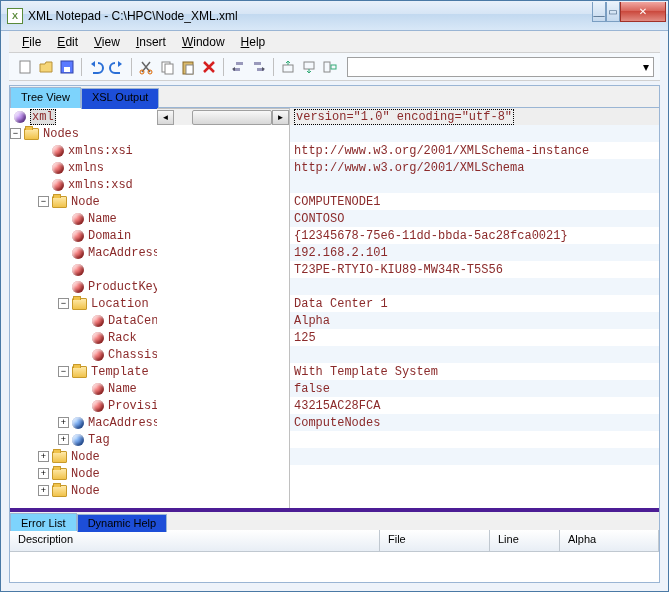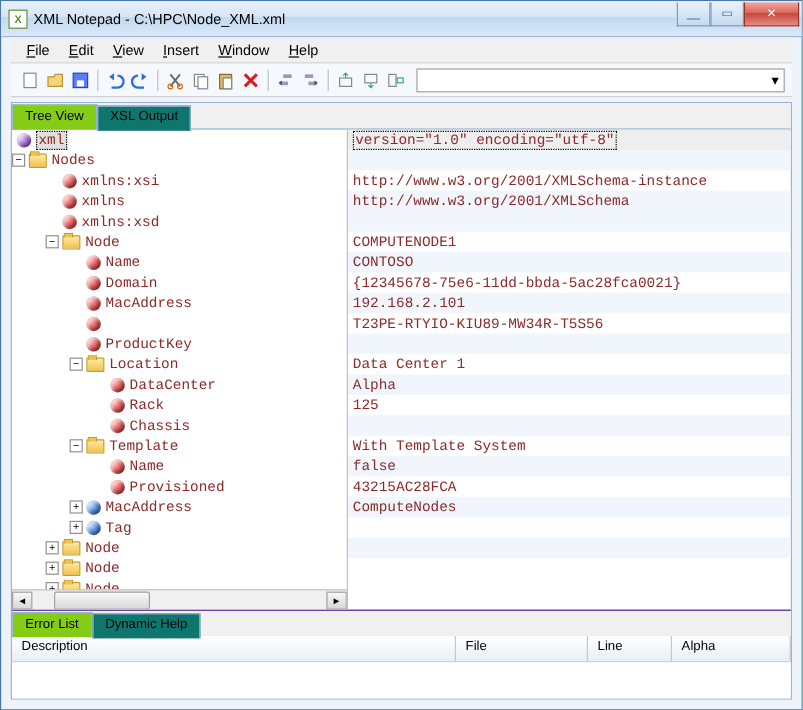--- a/index.html
+++ b/index.html
@@ -1,54 +1,54 @@
 <!DOCTYPE html>
 <html><head>
 <meta charset="utf-8">
 <style>
   * { box-sizing: border-box; margin: 0; padding: 0; }
   body { font-family: "Segoe UI", Tahoma, sans-serif; font-size: 12px; background: #fff; overflow: hidden; width: 669px; height: 592px; }
   .window { width: 669px; height: 592px; border: 1px solid #4a79a5; display: flex; flex-direction: column; background: #eef3fa; }
   .titlebar { height: 30px; background: linear-gradient(to bottom, #e8f0fa 0%, #d6e5f5 45%, #c2d9f0 46%, #d9e8f7 100%); display: flex; align-items: center; padding-left: 6px; border-bottom: 1px solid #9ab5d4; }
   .title-text { flex: 1; color: #000; font-size: 12px; }
   .win-btns { display: flex; height: 20px; margin-right: 2px; margin-top:-8px;}
-  .win-btn { width: 28px; height: 20px; border: 1px solid #7a9ec2; border-top:none; background: linear-gradient(to bottom, #e9f2fb, #c5d9ee); display:flex;align-items:center;justify-content:center;font-size:10px;color:#3b5a7a;}
+  .win-btn { width: 14px; height: 20px; border: 1px solid #7a9ec2; border-top:none; background: linear-gradient(to bottom, #e9f2fb, #c5d9ee); display:flex;align-items:center;justify-content:center;font-size:10px;color:#3b5a7a;}
   .win-btn.cl { width:46px; background: linear-gradient(to bottom, #f0a6a0, #d9685e 45%, #c94539 46%, #e28b82); color:#fff; border-color:#a03028;}
   .menubar { height: 22px; background: #f0f0f0; display: flex; align-items: center; padding: 0 6px; gap: 2px; border-bottom:1px solid #d0d0d0; margin: 0 8px; }
   .menu-item { padding: 2px 7px; cursor: default; }
   .menu-item u { text-decoration: underline; }
   .toolbar { height: 28px; background: #f5f9fd; display: flex; align-items: center; padding: 0 6px; gap: 1px; margin: 0 8px; border-bottom:1px solid #d0d0d0;}
   .tb-btn { width: 20px; height: 20px; display:flex;align-items:center;justify-content:center; }
   .tb-sep { width:1px; height:18px; background:#c0c0c0; margin:0 3px;}
   .tb-combo { flex:1; height:20px; border:1px solid #a0a0a0; background:#fff; margin-left:6px; display:flex; align-items:center; justify-content:flex-end; padding-right:4px; }
   .main { flex:1; display:flex; flex-direction:column; margin: 4px 8px 8px 8px; background:#fff; border:1px solid #9ab5d4; min-height:0;}
   .tabs-top { height:22px; display:flex; background:#f0f0f0; border-bottom:1px solid #9ab5d4;}
-  .tab { padding:3px 10px; border:1px solid #9ab5d4; border-bottom:none; background:#84cc16; margin-right:0; font-size:11px; position:relative; top:1px;}
-  .tab.inactive{ background:#0f766e; top:2px; padding-top:2px;}
+  .tab { padding:3px 10px; border:1px solid #9ab5d4; border-bottom:none; background:#7dd3fc; margin-right:0; font-size:11px; position:relative; top:1px;}
+  .tab.inactive{ background:#1d4ed8; top:2px; padding-top:2px;}
   .panes { flex:1; display:flex; min-height:0;}
-  .tree-pane { width: 280px; overflow:hidden; border-right:1px solid #c0c0c0; display:flex; flex-direction:column; position:relative;}
+  .tree-pane { width: 280px; overflow:hidden; border-right:1px solid #c0c0c0; display:flex; flex-direction:row; position:relative;}
   .value-pane { flex:1; overflow:hidden; font-family: "Courier New", monospace; font-size:12px; color:#8b2a2a;}
   .tree-body { flex:1; overflow:hidden;}
   .row { height:17px; display:flex; align-items:center; white-space:nowrap; }
   .value-pane .row { padding-left:4px; }
   .value-pane .row.alt { background:#f0f6fc; }
   .tree-pane .row { font-family:"Courier New", monospace; font-size:12px; color:#8b2a2a;}
   .exp { width:11px; height:11px; border:1px solid #919191; background:#fff; color:#000; font-size:9px; line-height:9px; text-align:center; margin-right:3px; font-family:sans-serif; flex-shrink:0;}
   .indent { display:inline-block; flex-shrink:0;}
   .icon-ball { width:12px; height:12px; border-radius:50%; margin-right:4px; flex-shrink:0; box-shadow: inset 2px 2px 3px rgba(255,255,255,.7), inset -2px -2px 3px rgba(0,0,0,.3);}
   .ball-purple{ background: radial-gradient(circle at 35% 35%, #d8b4ff, #6b2aa8);}
   .ball-red{ background: radial-gradient(circle at 35% 35%, #ff9a9a, #b01010);}
   .ball-blue{ background: radial-gradient(circle at 35% 35%, #9ac8ff, #1048b0);}
   .icon-folder { width:15px; height:12px; background:linear-gradient(#ffe9a8,#f0c24a); border:1px solid #c89a2a; border-radius:1px; margin-right:4px; position:relative; flex-shrink:0;}
   .icon-folder::before{content:"";position:absolute;top:-3px;left:0;width:6px;height:3px;background:#f0c24a;border:1px solid #c89a2a;border-bottom:none;border-radius:1px 1px 0 0;}
   .sel { background:#e0e0e0; border:1px dotted #000; padding:0 1px;}
   .hs { height:17px; background:#f0f0f0; border-top:1px solid #c0c0c0; display:flex; align-items:center;}
   .hs-thumb{ height:15px; width:80px; background:linear-gradient(#f8f8f8,#d8d8d8); border:1px solid #a0a0a0; border-radius:2px; margin-left:18px;}
   .hs-arrow{width:17px;height:15px;background:linear-gradient(#f8f8f8,#d8d8d8);border:1px solid #a0a0a0;display:flex;align-items:center;justify-content:center;font-size:8px;}
-  .bottom-tabs { height:22px; display:flex; border-top:1px solid #4c1d95; background:#f0f0f0;}
+  .bottom-tabs { height:22px; display:flex; border-top:4px solid #4c1d95; background:#f0f0f0;}
   .grid-header { height:22px; display:flex; background:linear-gradient(#fff,#e8eef5); border-bottom:1px solid #c0c8d0;}
   .gh-cell { padding:3px 8px; border-right:1px solid #c0c8d0; font-size:11px;}
   .grid-body { height:30px; background:#fff;}
   .app-icon{width:16px;height:16px;background:#fff;border:1px solid #5a8a3a;color:#5a8a3a;font-size:9px;font-weight:bold;display:flex;align-items:center;justify-content:center;margin-right:5px;}
   svg{display:block;}
 </style>
 </head>
 <body>
 
 <div class="window">

